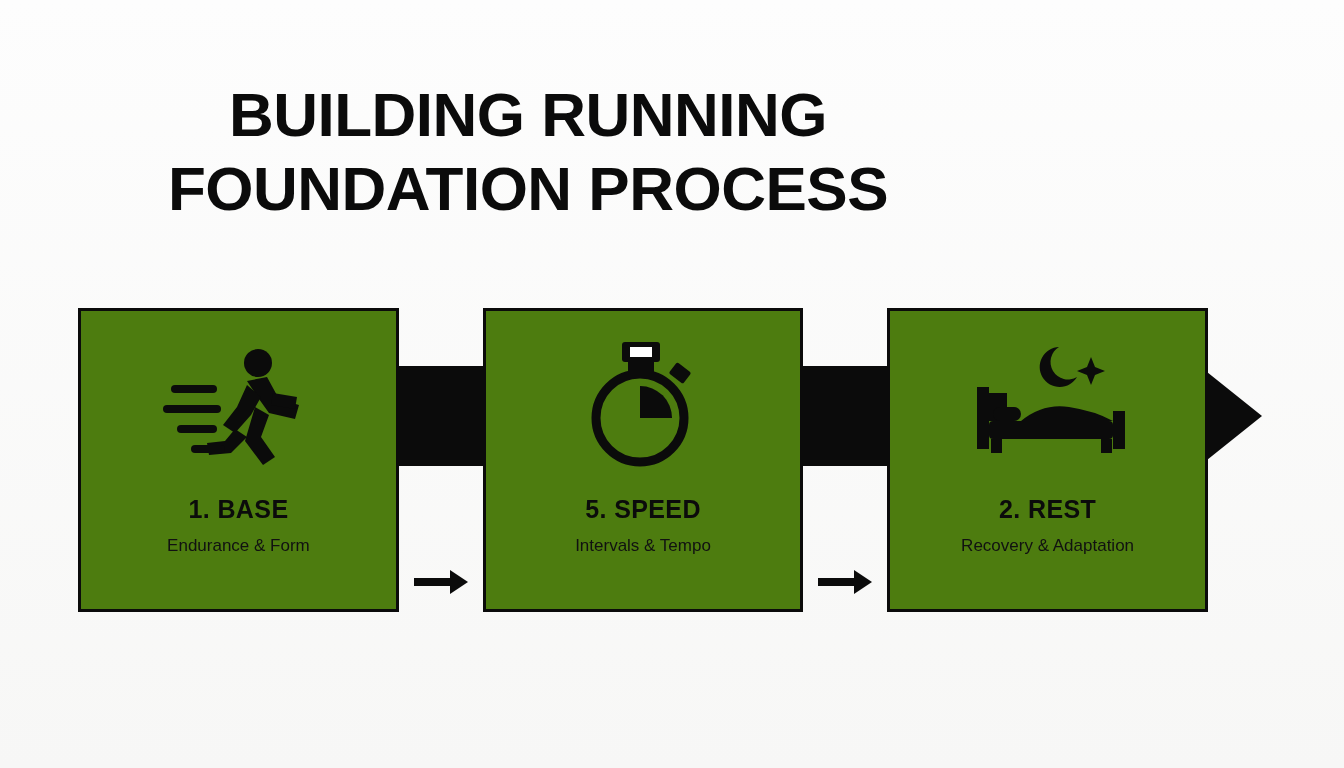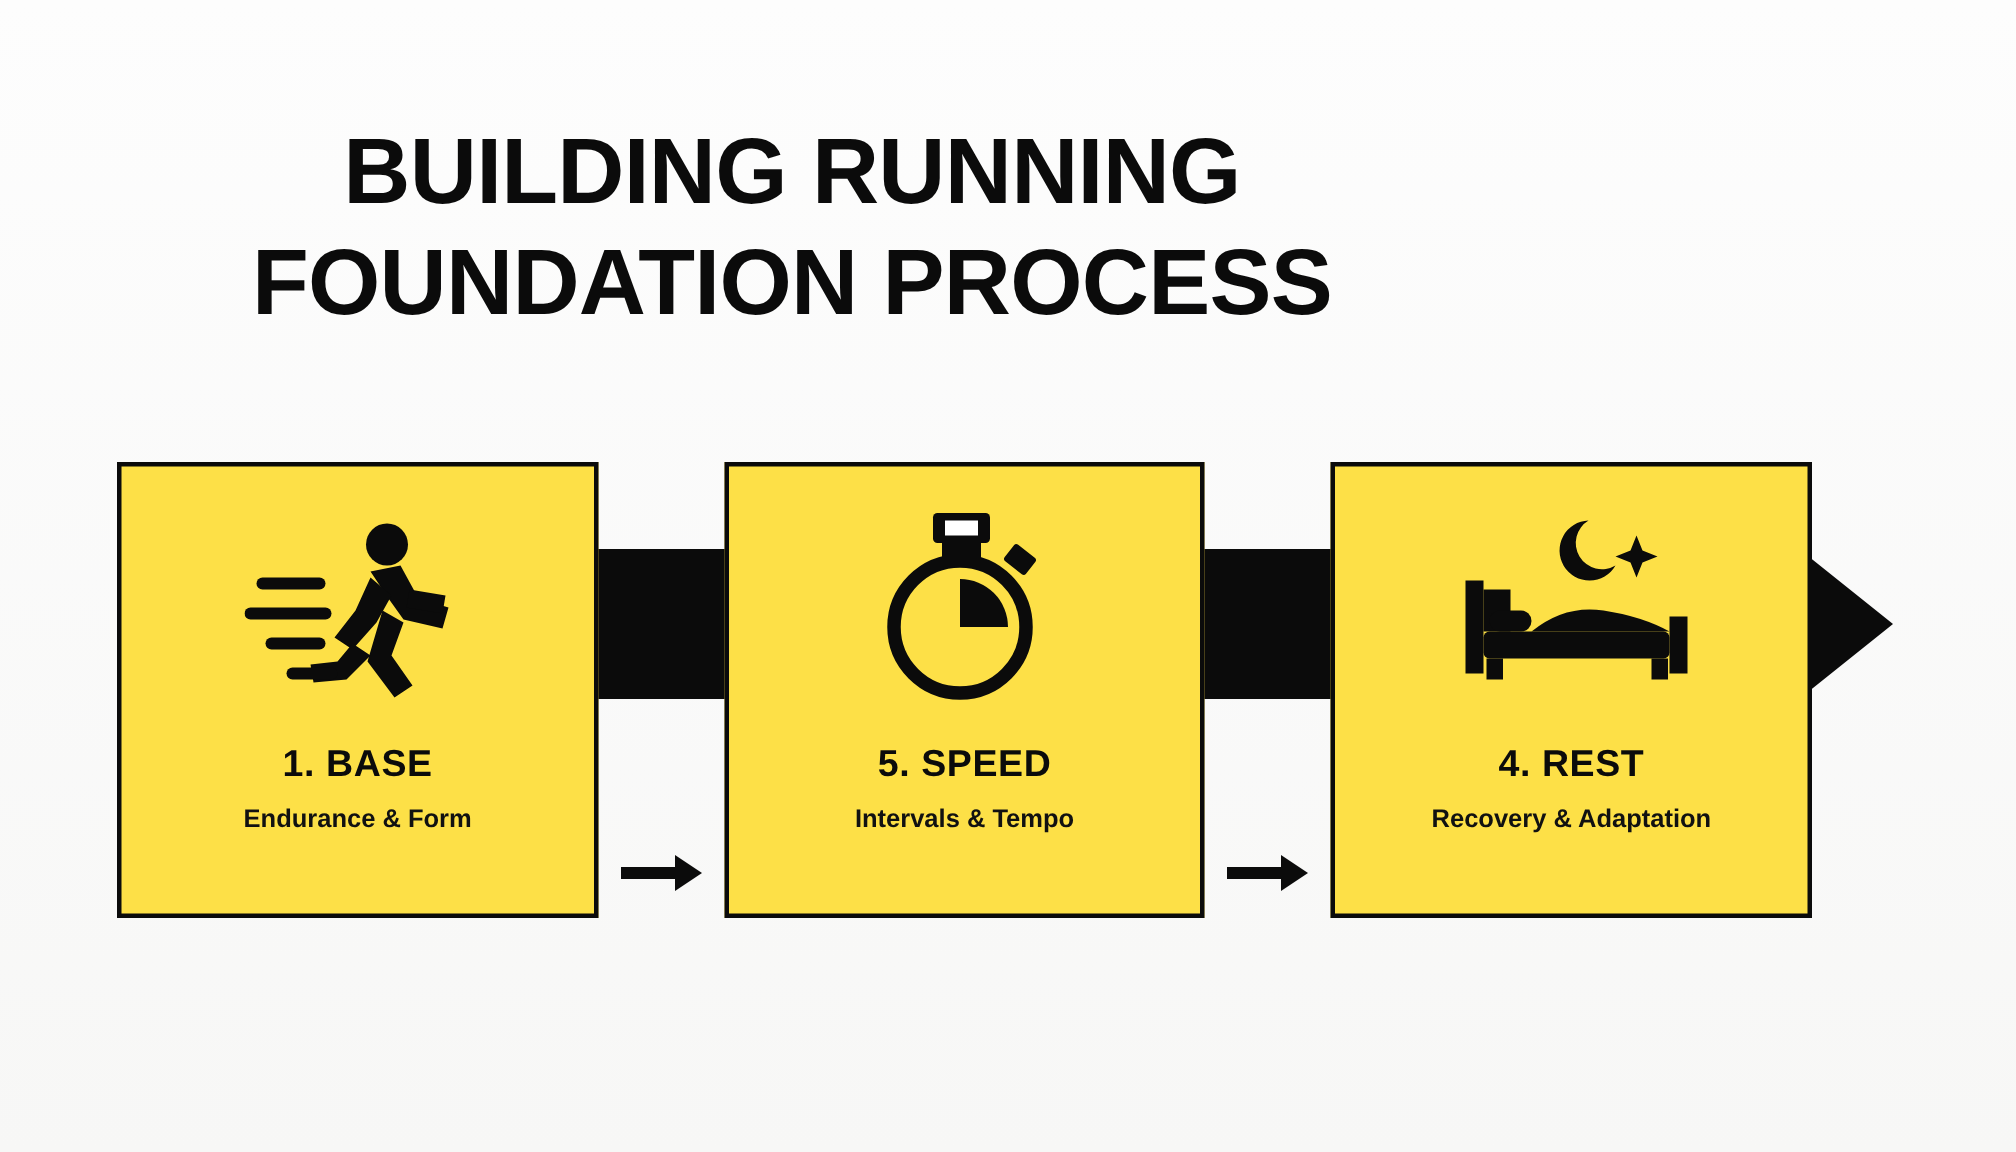--- a/index.html
+++ b/index.html
@@ -67,21 +67,21 @@
     top: 308px;
     width: 1130px;
     height: 306px;
     display: flex;
     align-items: flex-start;
   }
 
   .step-card {
     width: 322px;
     height: 304px;
-    background: #fde047;
+    background: #4d7c0f;
     border: 3px solid #0b0b0b;
     box-sizing: border-box;
     position: relative;
     display: flex;
     flex-direction: column;
     align-items: center;
     justify-content: flex-start;
   }
 
   .icon-wrap {
@@ -94,21 +94,21 @@
   .step-title {
     font-size: 25px;
     font-weight: bold;
     color: #0b0b0b;
     letter-spacing: 0.4px;
     margin-top: -6px;
   }
 
   .step-sub {
     font-size: 17px;
-    font-weight: bold;
+    font-weight: normal;
     color: #111;
     margin-top: 12px;
   }
 
   .step-gap {
     width: 84px;
     height: 304px;
     display: flex;
     align-items: center;
     justify-content: center;
@@ -233,17 +233,17 @@
 
           <rect x="30" y="66" width="28" height="14" rx="7"></rect>
 
           <path d="M58 80 q22 -18 48 -14 q26 4 44 14 Z"></path>
 
           <rect x="28" y="98" width="11" height="14"></rect>
           <rect x="138" y="98" width="11" height="14"></rect>
         </g>
       </svg>
     </div>
-    <div class="step-title">4. REST</div>
+    <div class="step-title">2. REST</div>
     <div class="step-sub">Recovery &amp; Adaptation</div>
   </div>
 
 </div>
 
 </body></html>

